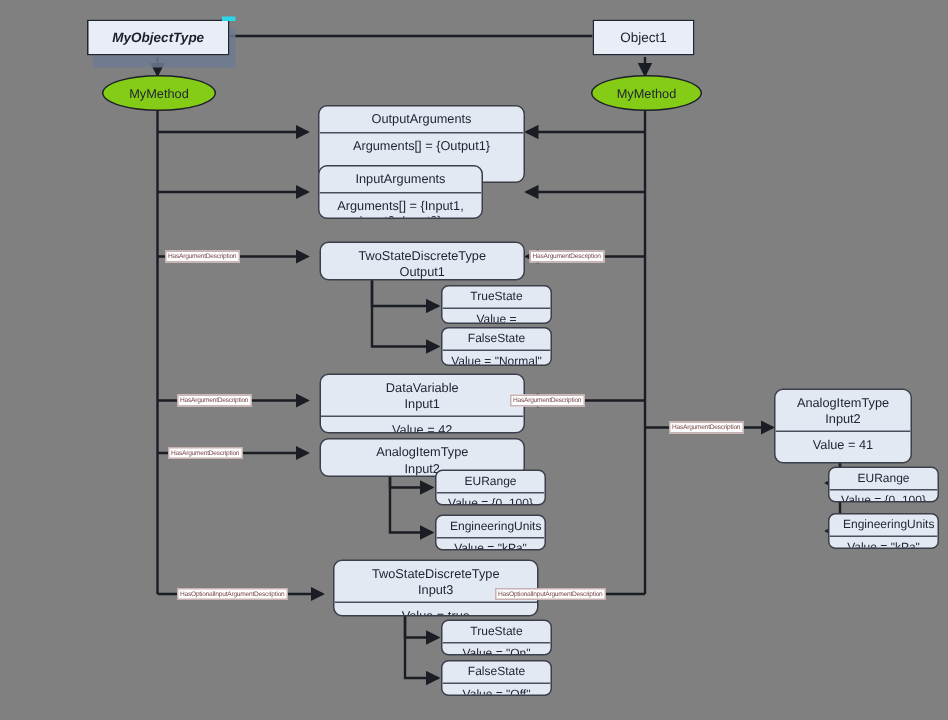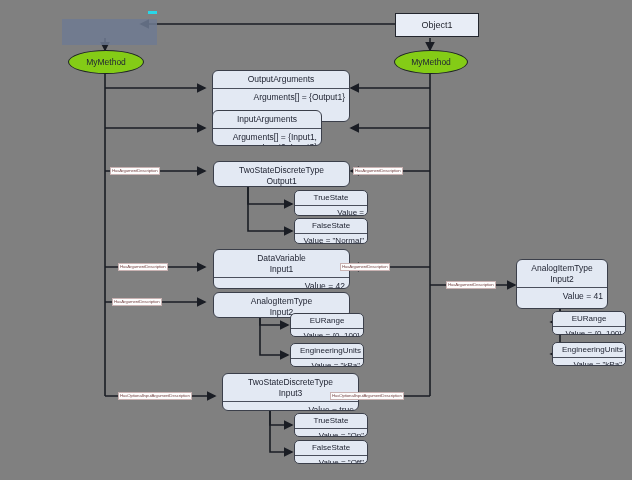--- a/index.html
+++ b/index.html
@@ -33,21 +33,20 @@
     line-height:10.5px;
     white-space:pre-line;
   }
   .node .sep{
     height:1.4px;background:#4a4f5c;width:100%;
   }
   .node .val{
     padding:3px 4px;
     font-size:8.5px;
     line-height:10.5px;
-    text-align:right;
   }
   .node.small .hdr{font-size:8px;line-height:9.5px;padding:2px 9px;}
   .node.small .val{font-size:8px;line-height:9.5px;padding:2px 3px;}
   .node.small{border-radius:5px;}
 
   
   .rectnode{
     position:absolute;
     box-sizing:border-box;
     background:#e8edf6;
@@ -149,23 +148,26 @@
       <path d="M560,308 L560,322 L551,322" marker-end="url(#arrow)"></path>
       <path d="M560,322 L560,354 L551,354" marker-end="url(#arrow)"></path>
 
       <path d="M270,410 L270,425 L292,425" marker-end="url(#arrow)"></path>
       <path d="M270,410 L270,452 L292,452" marker-end="url(#arrow)"></path>
     </g>
   </svg>
 
   <div class="shadow" style="left:62px;top:19px;width:95px;height:26px;"></div>
 
+  <div class="rectnode italic" style="left:58px;top:13px;width:95px;height:24px;">
+    <span>MyObjectType</span>
+  </div>
   <div class="cyanmark" style="left:148px;top:11px;width:9px;height:3px;"></div>
 
-  <div class="rectnode" style="left:395px;top:13px;width:84px;height:24px;">
+  <div class="rectnode" style="left:395px;top:13px;width:68px;height:24px;">
     <span>Object1</span>
   </div>
 
   <div class="ellipse" style="left:68px;top:50px;width:76px;height:24px;">
     <span>MyMethod</span>
   </div>
 
   <div class="ellipse" style="left:394px;top:50px;width:74px;height:24px;">
     <span>MyMethod</span>
   </div>

